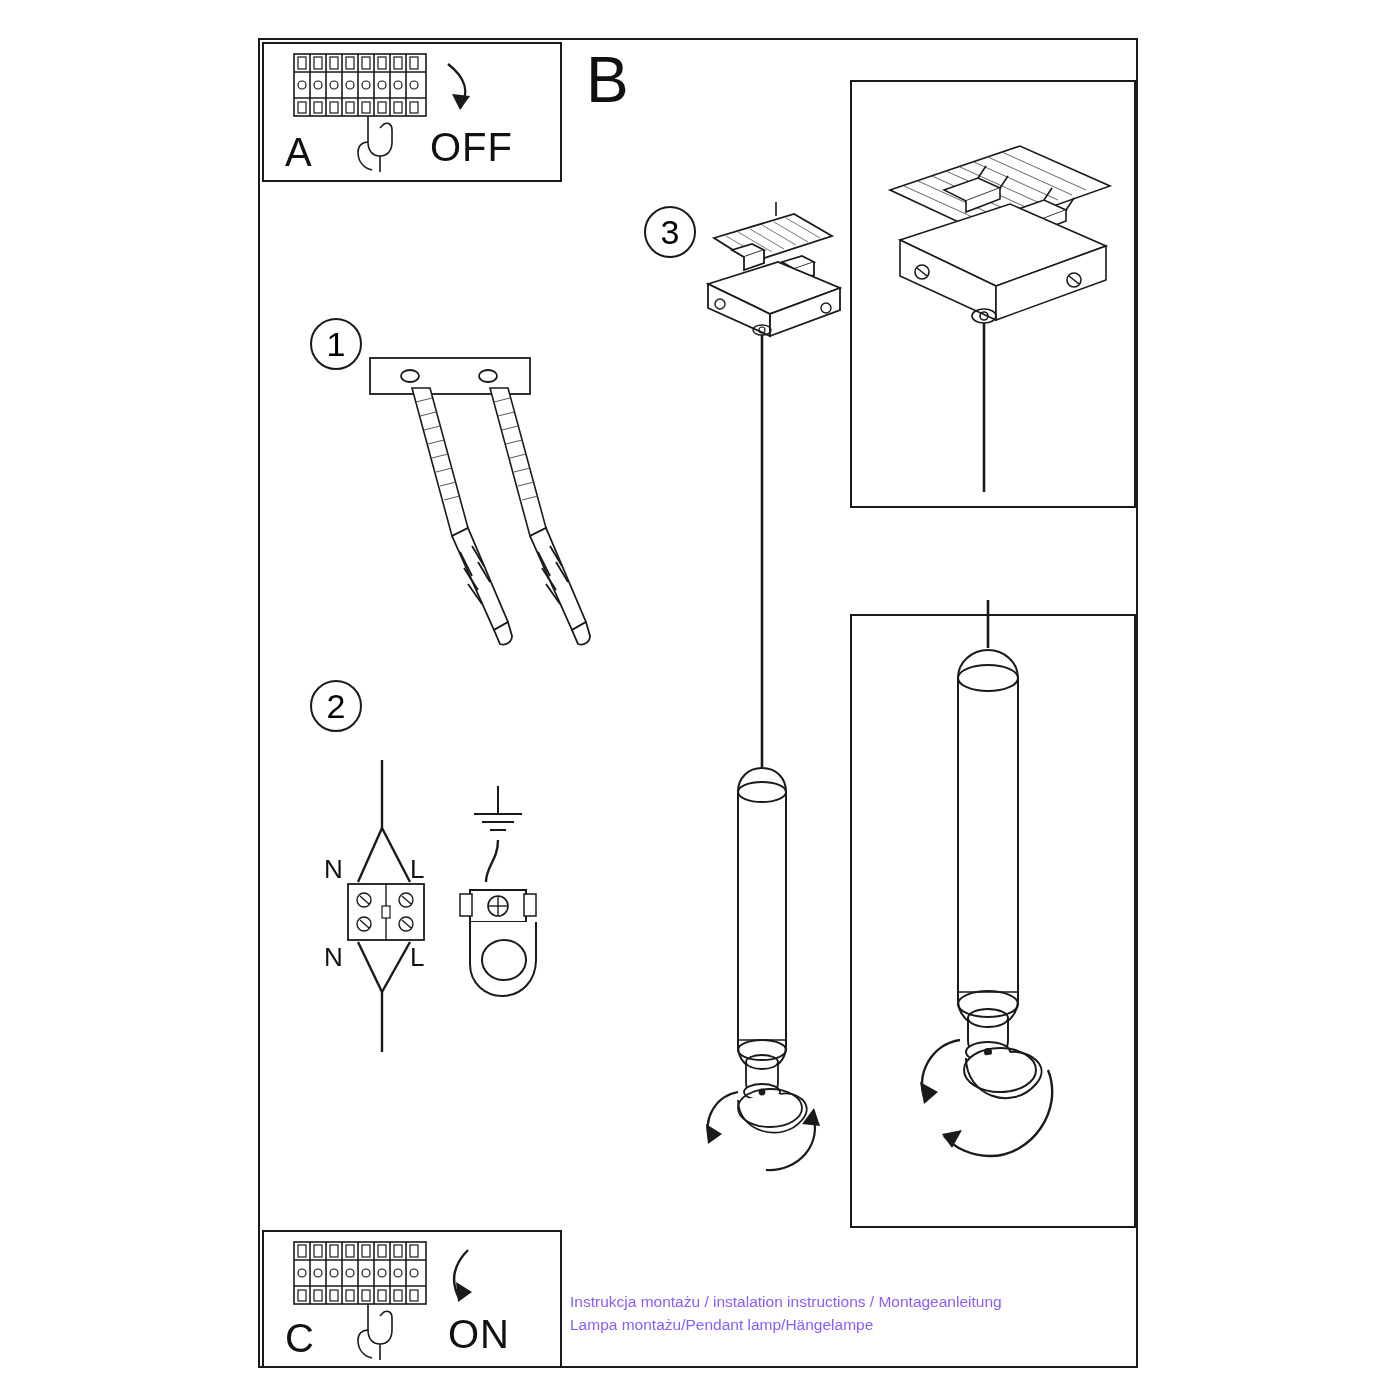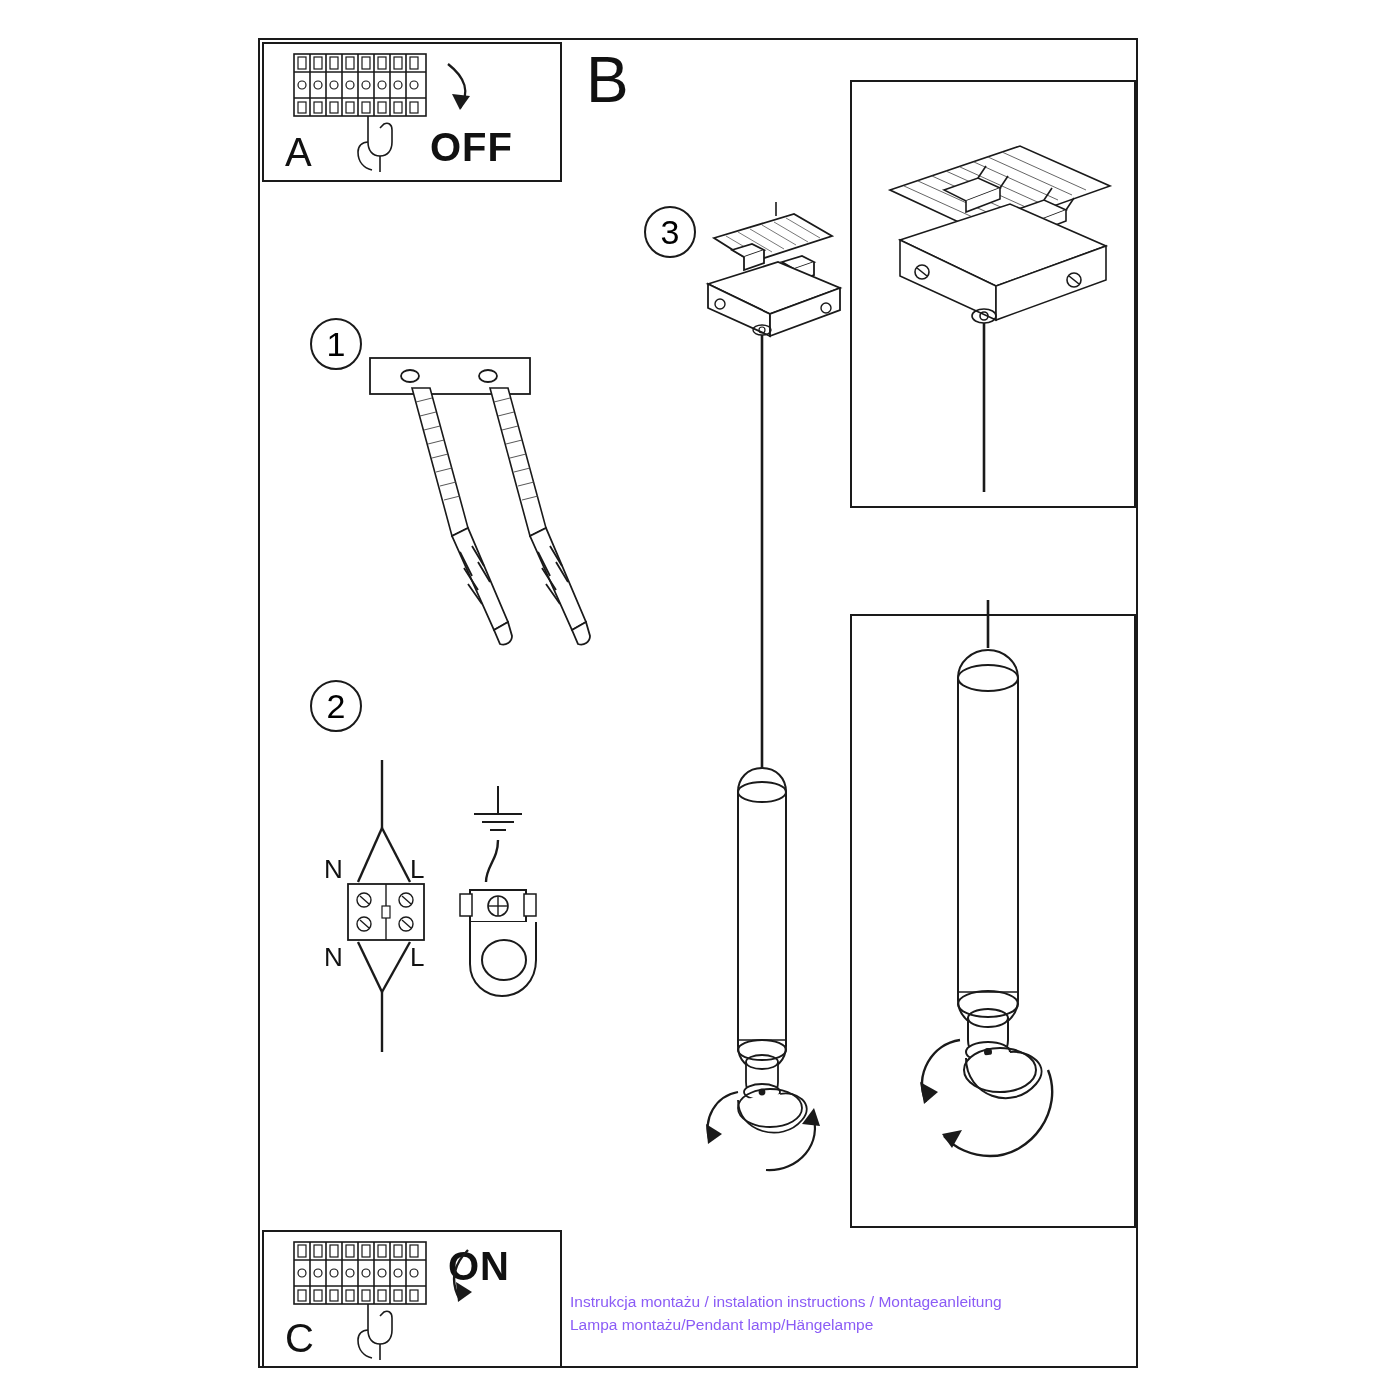--- a/index.html
+++ b/index.html
@@ -2,21 +2,21 @@
 <html><head>
 <meta charset="utf-8">
 <style>
   html,body{margin:0;padding:0;background:#ffffff;}
   body{width:1400px;height:1400px;font-family:"Liberation Sans",sans-serif;color:#000;position:relative;overflow:hidden;}
   #sheet{position:absolute;left:0;top:0;width:1400px;height:1400px;}
   .frame{position:absolute;border:2px solid #1a1a1a;box-sizing:border-box;background:#fff;}
   .lbl{position:absolute;font-family:"Liberation Sans",sans-serif;color:#111;}
   .big-letter{font-size:64px;font-weight:400;line-height:1;}
   .step-letter{font-size:40px;font-weight:400;line-height:1;}
-  .onoff{font-size:40px;font-weight:700;letter-spacing:1px;}
+  .onoff{font-size:40px;font-weight:400;letter-spacing:1px;}
   .nl{font-size:26px;font-weight:400;}
   .circ{position:absolute;border:2.5px solid #1a1a1a;border-radius:50%;display:flex;align-items:center;justify-content:center;font-size:34px;background:#fff;box-sizing:border-box;}
   .caption{position:absolute;font-size:15.5px;line-height:1.55;color:#8b5cf6;white-space:nowrap;}
   svg{display:block;}
   .outer{position:absolute;left:258px;top:38px;width:880px;height:1330px;border:2px solid #1a1a1a;box-sizing:border-box;}
 </style>
 </head>
 <body>
 
 <div id="sheet">
@@ -313,21 +313,21 @@
 
       <path d="M20 942 C12 918 26 896 48 892" stroke-width="2.2"></path>
       <path d="M18 944 L16 924 L32 934 Z" fill="#1a1a1a" stroke="none"></path>
       <path d="M122 912 C134 944 108 972 76 970" stroke-width="2.2"></path>
       <path d="M124 908 L130 926 L112 924 Z" fill="#1a1a1a" stroke="none"></path>
     </g>
   </svg>
 
   <div class="frame" style="left:262px;top:1230px;width:300px;height:138px;"></div>
   <div class="lbl step-letter" style="left:285px;top:1318px;">C</div>
-  <div class="lbl onoff" style="left:448px;top:1244px;">ON</div>
+  <div class="lbl onoff" style="left:448px;top:1312px;">ON</div>
 
   <svg style="position:absolute;left:280px;top:1234px;" width="210" height="130" viewBox="0 0 210 130">
     <g fill="none" stroke="#1a1a1a" stroke-width="1.6">
       <rect x="14" y="8" width="132" height="62" fill="#fff"></rect>
       <line x1="14" y1="26" x2="146" y2="26"></line>
       <line x1="14" y1="52" x2="146" y2="52"></line>
       <g>
         <line x1="30" y1="8" x2="30" y2="70"></line>
           <line x1="46" y1="8" x2="46" y2="70"></line>
         <line x1="62" y1="8" x2="62" y2="70"></line>

